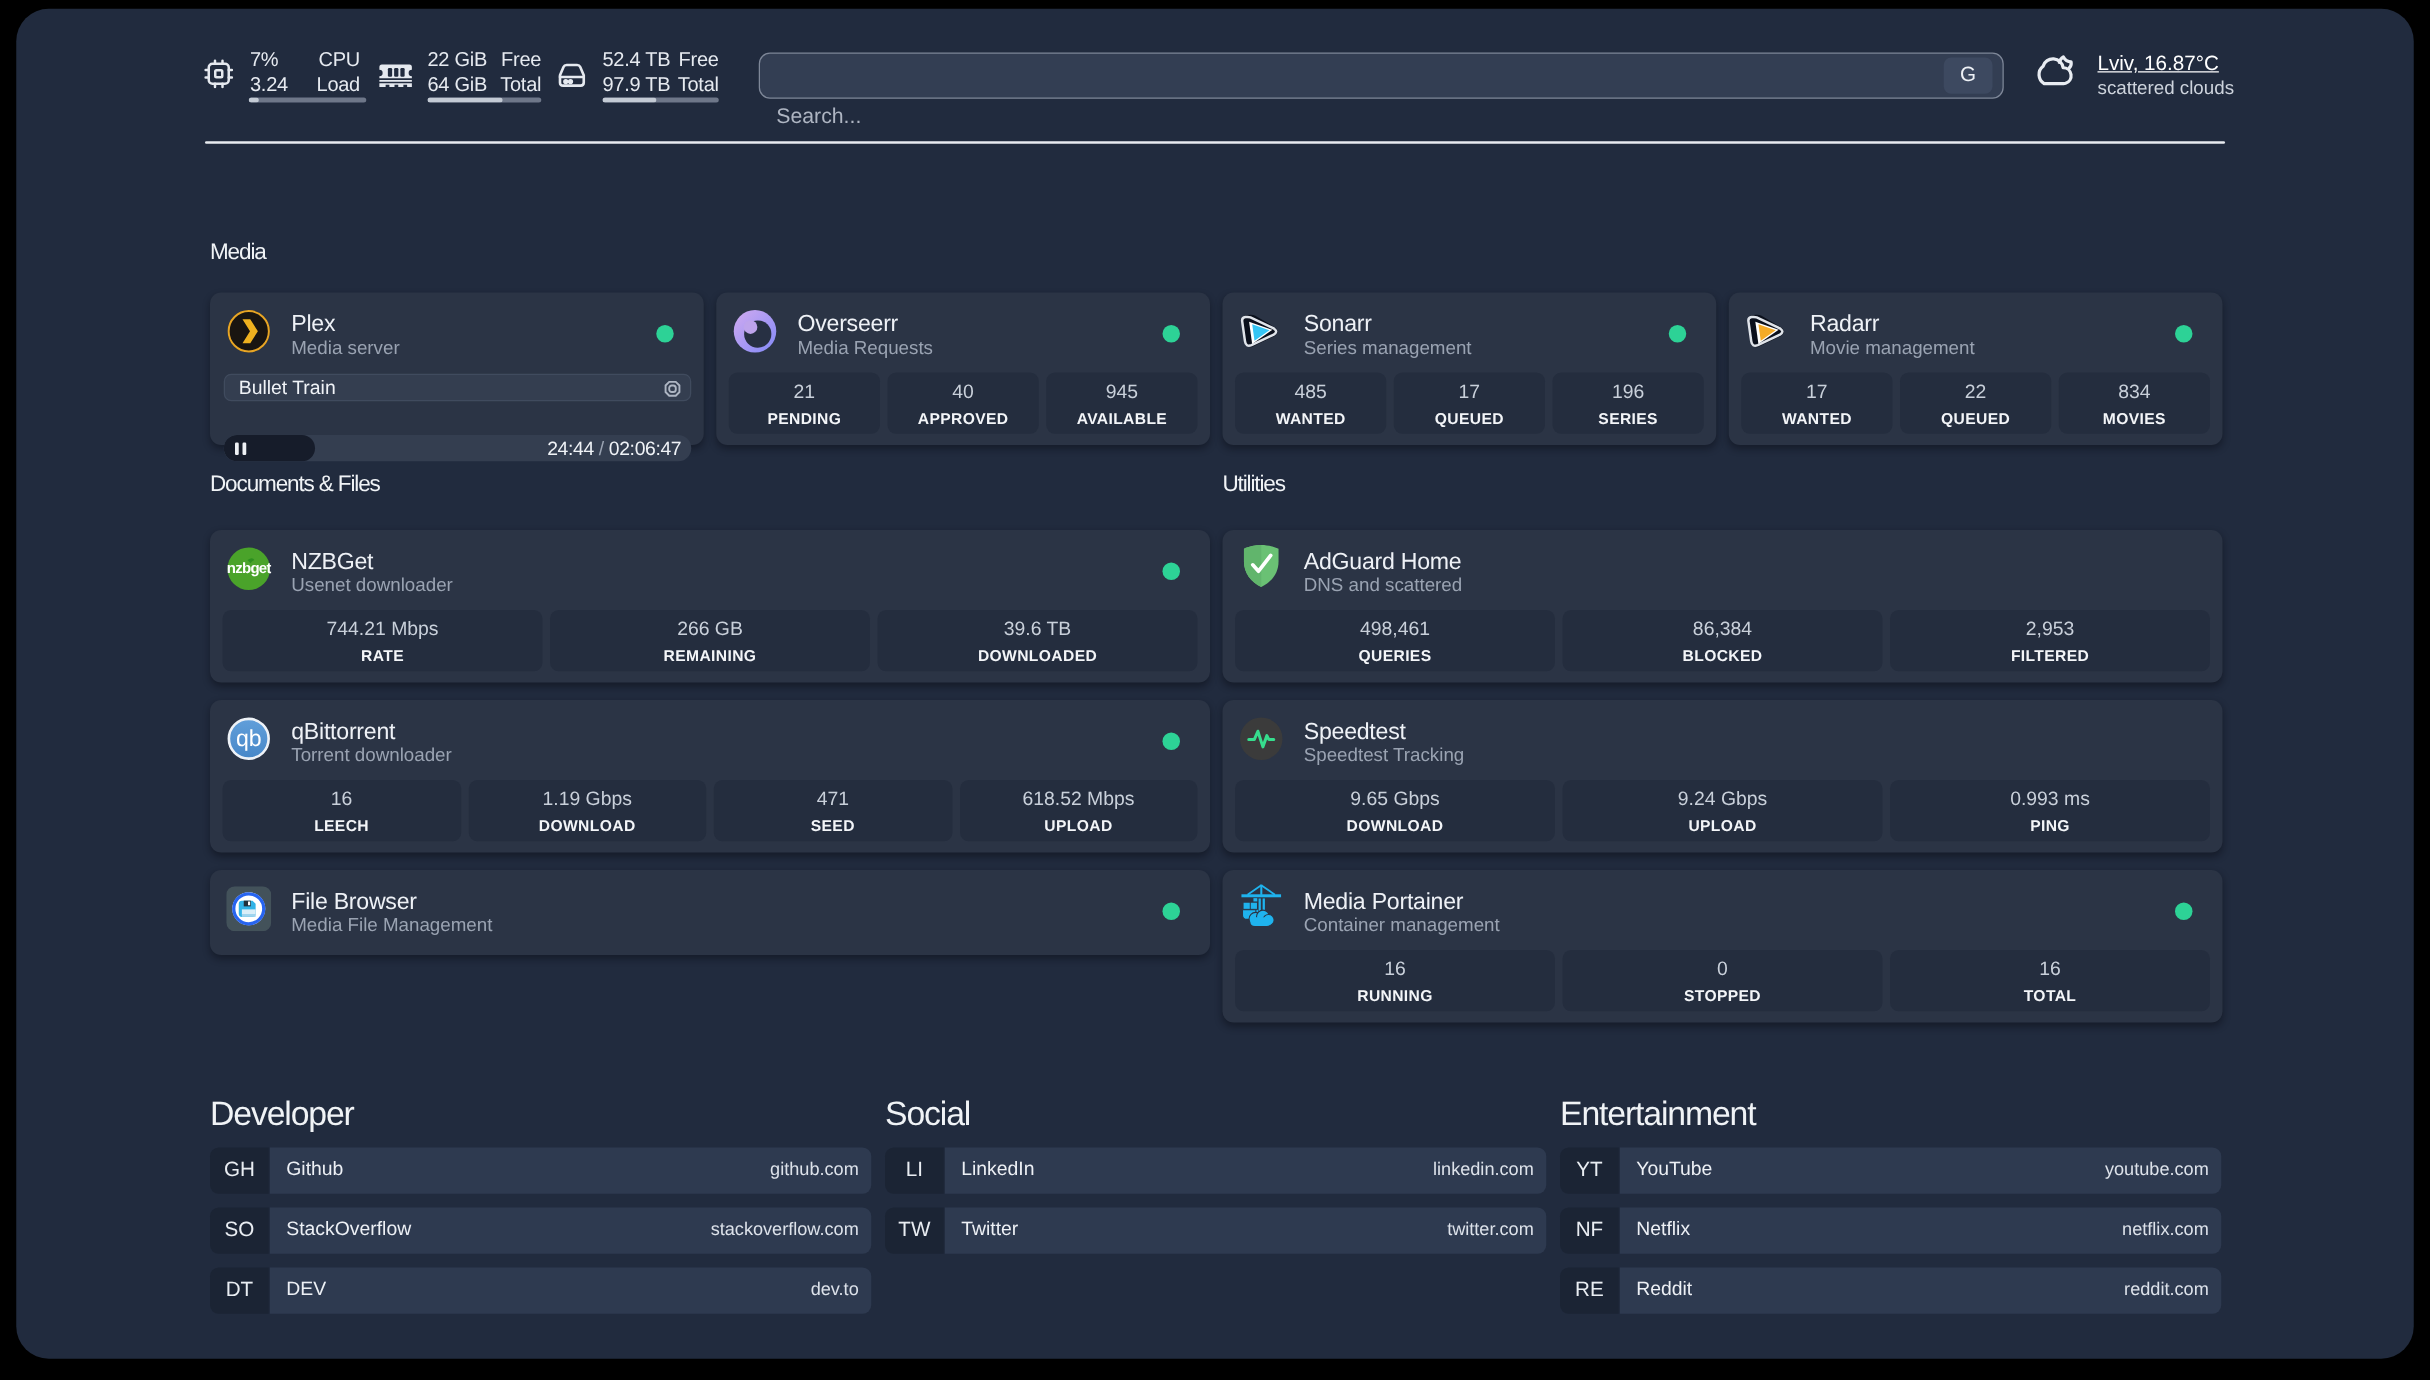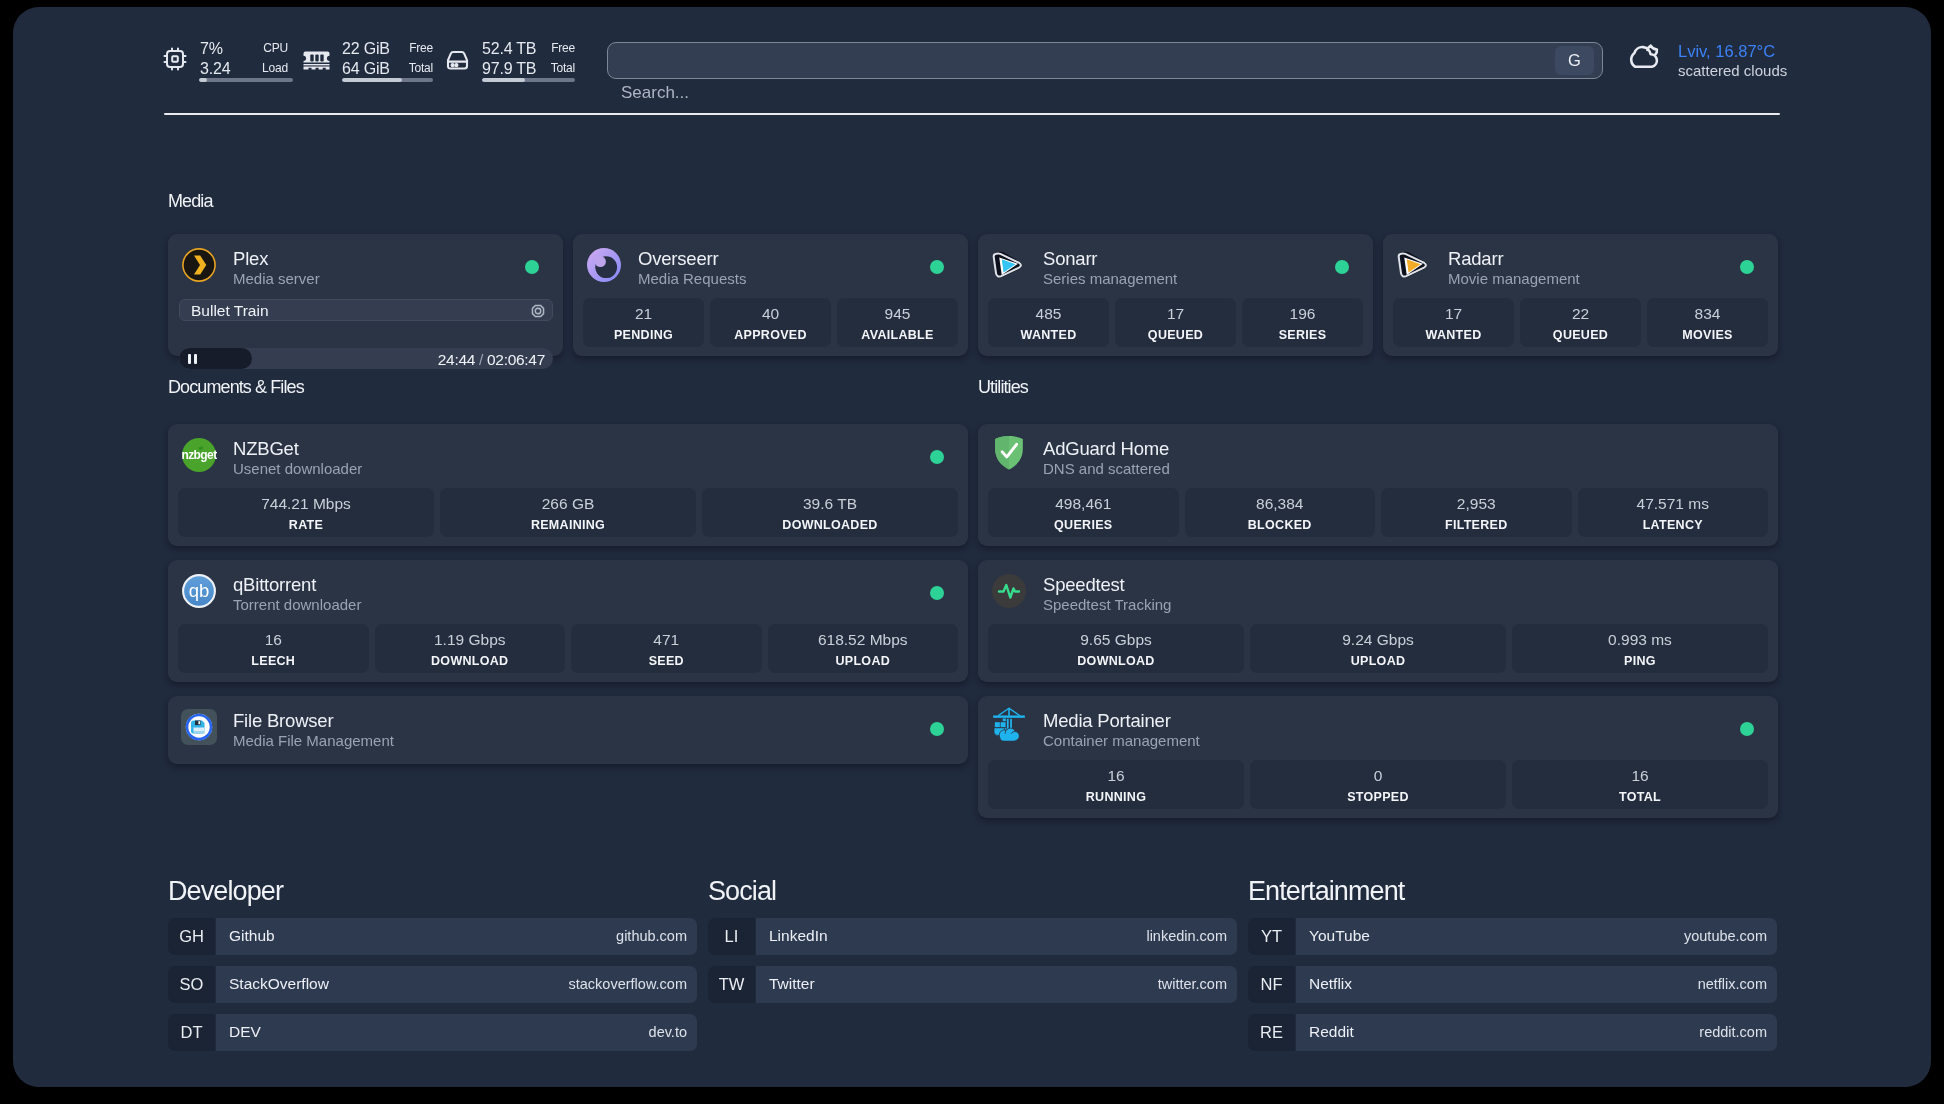--- a/index.html
+++ b/index.html
@@ -1,21 +1,21 @@
 <!DOCTYPE html>
 <html><head>
 <meta charset="utf-8">
 <style>
 *{margin:0;padding:0;box-sizing:border-box;}
 html,body{width:1944px;height:1104px;background:#000;font-family:"Liberation Sans",sans-serif;}
 #root{position:absolute;left:0;top:0;width:1944px;height:1104px;}
 .screen{position:absolute;left:13px;top:7px;width:1918px;height:1080px;border-radius:26px;background:#212b3e;}
 .abs{position:absolute;}
 .rv{position:absolute;font-size:16px;color:#e6eaf0;line-height:19.5px;letter-spacing:-0.2px;}
-.rl{position:absolute;font-size:12px;color:#e6eaf0;line-height:19.5px;text-align:right;letter-spacing:-0.2px;}
+.rl{position:absolute;font-size:16px;color:#e6eaf0;line-height:19.5px;text-align:right;letter-spacing:-0.2px;}
 .bar{position:absolute;height:4px;border-radius:2px;background:#6e7789;overflow:hidden;}
 .bar .fill{position:absolute;left:0;top:0;height:4px;border-radius:2px;background:#c3cad4;}
 .divider{position:absolute;left:164px;top:112.5px;width:1616px;height:2.5px;background:#e8ebf0;border-radius:1px;}
 .h1{position:absolute;font-size:18px;font-weight:400;color:#f0f3f6;letter-spacing:-0.9px;}
 .card{position:absolute;background:#2b3445;border-radius:9px;box-shadow:0 3px 6px rgba(8,12,20,.45);}
 .logo{position:absolute;left:13px;top:13px;width:36px;height:36px;}
 .title{position:absolute;left:65px;top:14px;font-size:18.5px;font-weight:400;color:#eef1f6;letter-spacing:-0.2px;}
 .sub{position:absolute;left:65px;top:36px;font-size:15px;color:#9aa3b2;}
 .dot{position:absolute;width:14px;height:14px;border-radius:50%;background:#2dd296;top:26px;right:24px;}
 .stats{position:absolute;left:10px;right:10px;bottom:9px;height:49px;display:flex;gap:6px;}
@@ -73,21 +73,21 @@
 
   <div class="abs" style="left:607px;top:42px;width:996px;height:37px;background:#333e53;border:1.5px solid #7e8798;border-radius:9px;">
     <div class="abs" style="left:13px;top:8px;font-size:17px;color:#aeb5c2;margin-top:32px;">Search...</div>
     <div class="abs" style="right:8px;top:3px;width:39px;height:29px;background:#3d4960;border-radius:6px;color:#eef1f6;font-size:16.5px;text-align:center;line-height:29px;">G</div>
   </div>
 
   <svg class="abs" style="left:1624px;top:42px" width="37" height="32" viewBox="0 0 36 31" fill="none" stroke="#e8ecf2" stroke-width="2.5" stroke-linecap="round" stroke-linejoin="round">
       <path d="M22.8 7.7 a6.8 6.8 0 0 1 3.2-4.3 a7.5 7.5 0 0 0 6 3.9 a5.6 5.6 0 0 1-1.6 4.9"></path>
       <path d="M10.2 10.6 a8 8 0 0 1 15.6 1.2 a6.2 6.2 0 0 1 1.9 12.1 q-0.7 0.2-1.5 0.2 H11 A8.2 8.2 0 0 1 10.2 10.6 Z"></path>
     </svg>
-  <div class="abs" style="left:1678px;top:42px;font-size:16.5px;color:#3b82f6;">Lviv, 16.87°C</div>
+  <div class="abs" style="left:1678px;top:42px;font-size:16.5px;color:#ffffff;text-decoration:underline;">Lviv, 16.87°C</div>
   <div class="abs" style="left:1678px;top:62px;font-size:15px;color:#ced4dd;">scattered clouds</div>
   <div class="divider"></div>
 
   <div class="h1" style="left:168px;top:191px">Media</div>
 
   <div class="card" style="left:168px;top:234px;width:395px;height:122px">
     <svg class="logo" viewBox="0 0 36 36">
         <circle cx="18" cy="18" r="16.8" fill="#191511"></circle>
         <circle cx="18" cy="18" r="16.1" fill="none" stroke="#e7a525" stroke-width="1.6"></circle>
         <path d="M13 8.4 h6.2 L25.3 18 L19.2 27.6 h-6.2 L19 18 Z" fill="#efb11f"></path>
@@ -285,24 +285,20 @@
           <div class="sv">498,461</div>
           <div class="sl">QUERIES</div>
         </div>
       <div class="stat">
           <div class="sv">86,384</div>
           <div class="sl">BLOCKED</div>
         </div>
       <div class="stat">
           <div class="sv">2,953</div>
           <div class="sl">FILTERED</div>
-        </div>
-      <div class="stat">
-          <div class="sv">47.571 ms</div>
-          <div class="sl">LATENCY</div>
         </div>
     </div>
   </div>
 
   <div class="card" style="left:978px;top:560px;width:800px;height:122px">
     <svg class="logo" viewBox="0 0 36 36">
         <circle cx="18" cy="18" r="17" fill="#3b3b3b"></circle>
         <path d="M8 18.5 h4.5 l2.8-6.5 l4 12.5 l3.2-9 l1.5 3 h4" fill="none" stroke="#36dd8d" stroke-width="2.4" stroke-linecap="round" stroke-linejoin="round"></path>
       </svg>
     <div class="title">Speedtest</div>

